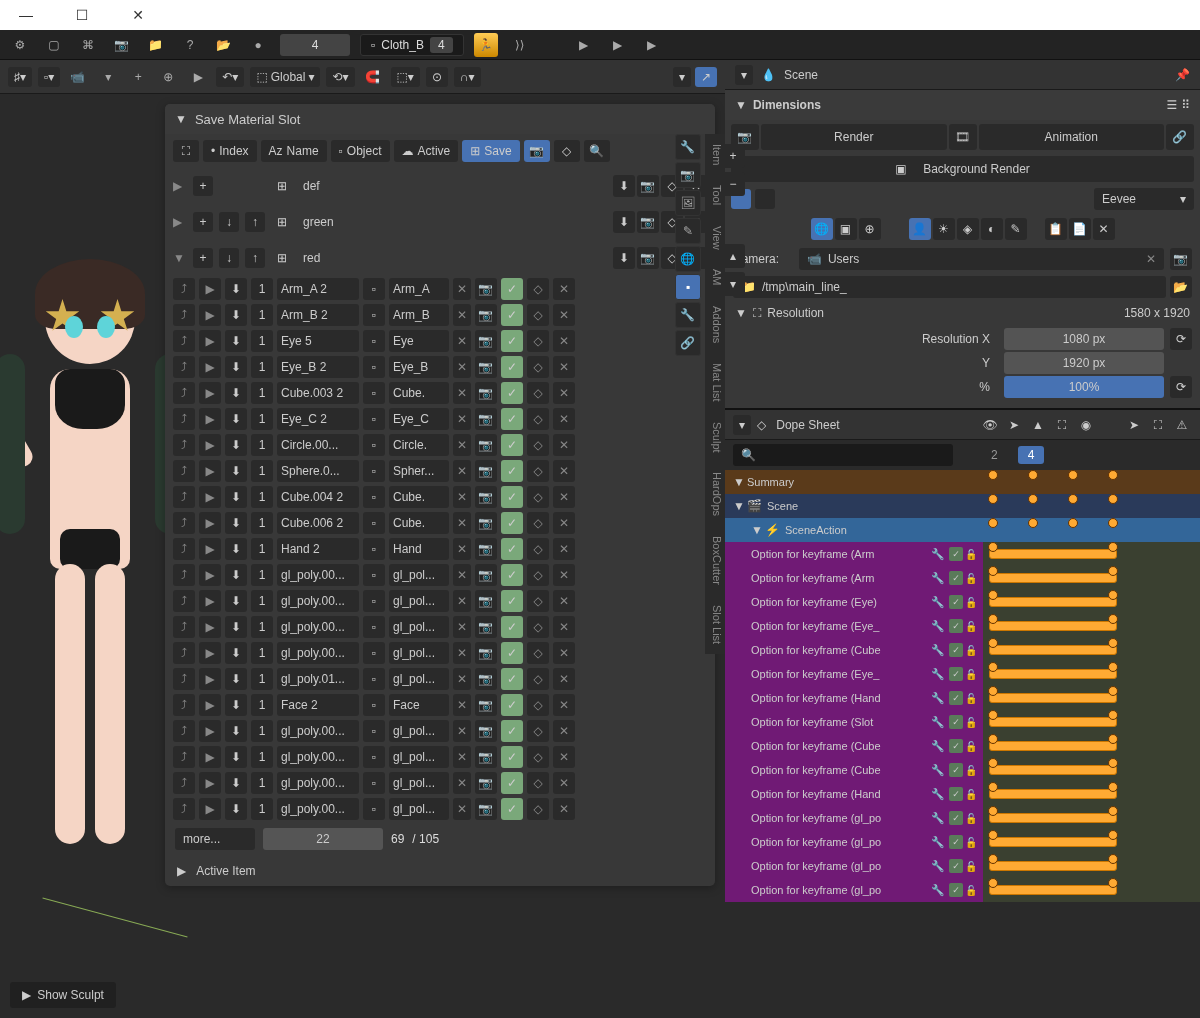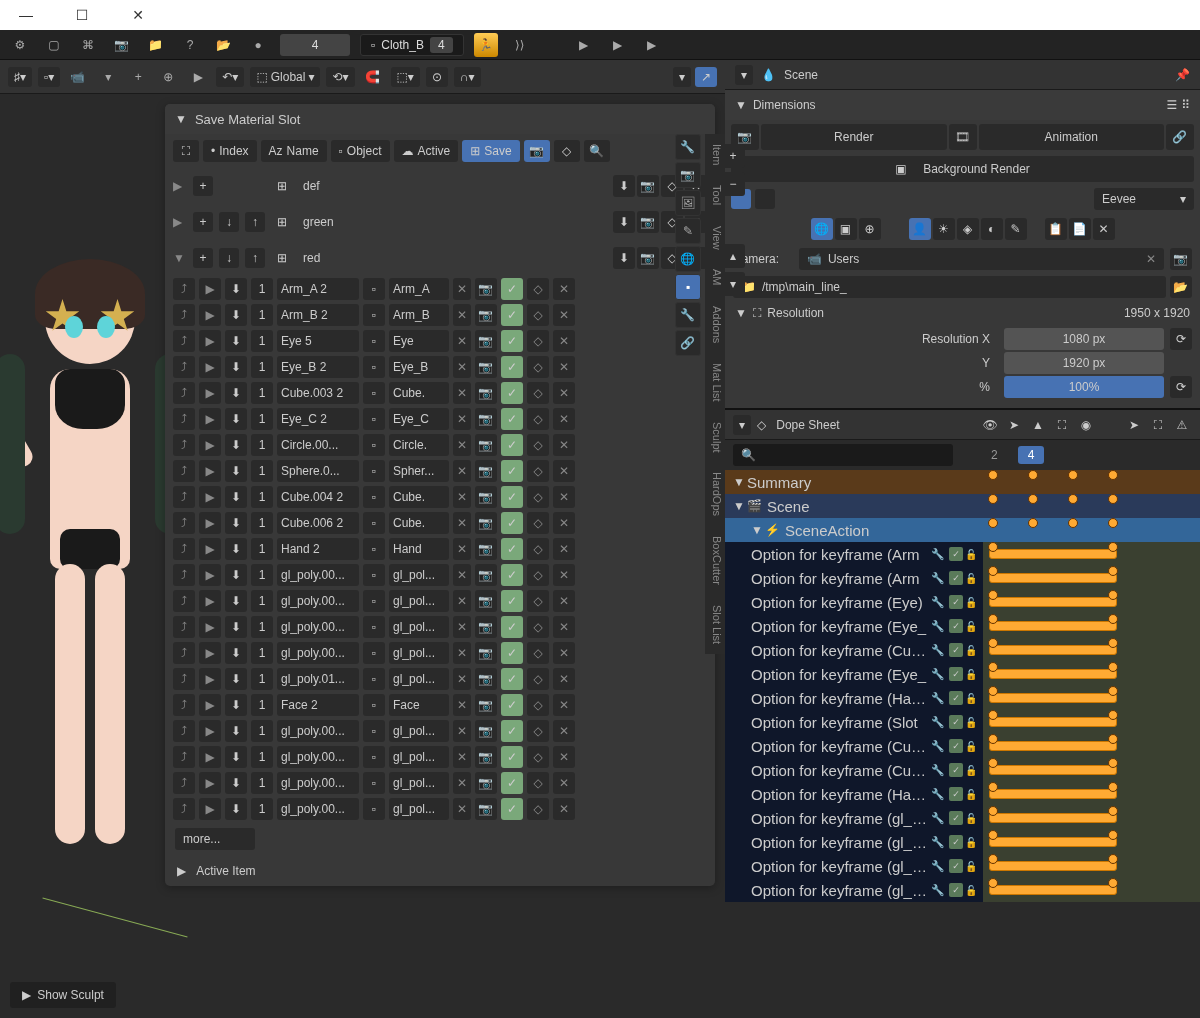--- a/index.html
+++ b/index.html
@@ -87,21 +87,21 @@
 .tab-icons { position:absolute; right:22px; top:40px; width:28px; display:flex; flex-direction:column; gap:2px; }
 .tab-icon-btn { width:26px; height:26px; background:#2a2a2a; border:1px solid #333; border-radius:3px; display:flex; align-items:center; justify-content:center; cursor:pointer; color:#aaa; }
 .tab-icon-btn.active { background:#4772b3; color:#fff; }
 .show-exp { position:absolute; left:10px; bottom:10px; background:rgba(30,30,30,0.8); border-radius:3px; padding:6px 12px; display:flex; align-items:center; gap:6px; }
 .right-col { flex:1; display:flex; flex-direction:column; background:#232323; }
 .right-top { flex:0 0 auto; }
 .rhdr { height:30px; background:#333; display:flex; align-items:center; gap:8px; padding:0 10px; border-bottom:1px solid #1a1a1a; }
 .rhdr .pin { margin-left:auto; }
 .rpanel { background:#383838; }
 .rpanel-h { height:30px; display:flex; align-items:center; gap:6px; padding:0 10px; background:#3a3a3a; }
-.rpanel-h .title { font-weight:400; }
+.rpanel-h .title { font-weight:700; }
 .rpanel-h .icons { margin-left:auto; display:flex; gap:4px; }
 .render-tabs { display:flex; gap:2px; padding:4px 6px; }
 .rt-btn { flex:1; background:#2a2a2a; border-radius:3px; padding:6px; display:flex; align-items:center; justify-content:center; gap:6px; cursor:pointer; }
 .rt-btn.icon { flex:0 0 28px; }
 .bg-render { margin:2px 6px; background:#2a2a2a; border-radius:3px; padding:6px; display:flex; align-items:center; justify-content:center; gap:8px; }
 .bg-render .ico { width:20px; }
 .engine-row { display:flex; gap:4px; padding:4px 6px; align-items:center; }
 .engine-row .sq { width:20px; height:20px; background:#4772b3; border-radius:3px; }
 .engine-row .sq2 { width:20px; height:20px; background:#2a2a2a; border-radius:3px; }
 .engine-row .dd { margin-left:auto; width:100px; background:#2a2a2a; border-radius:3px; padding:4px 8px; display:flex; justify-content:space-between; }
@@ -131,25 +131,25 @@
 .dope-hdr .rib { width:20px; height:20px; display:flex; align-items:center; justify-content:center; cursor:pointer; }
 .dope-sub { height:30px; display:flex; align-items:center; padding:0 8px; gap:8px; }
 .dope-search { flex:0 0 220px; background:#1a1a1a; border-radius:3px; padding:4px 8px; display:flex; align-items:center; gap:6px; }
 .dope-timeline { flex:1; display:flex; align-items:center; gap:20px; padding-left:30px; color:#999; }
 .dope-timeline .cur { background:#4772b3; border-radius:3px; padding:2px 10px; color:#fff; }
 .dope-body { flex:1; overflow:hidden; }
 .dope-row { display:flex; align-items:center; height:24px; }
 .dope-row.summary { background:#5a3a1a; }
 .dope-row.scene { background:#2a3a5a; }
 .dope-row.action { background:#336699; }
-.dope-row.track { background:#0f172a; }
+.dope-row.track { background:#701a75; }
 .dope-left { width:258px; display:flex; align-items:center; gap:4px; padding:0 4px 0 8px; overflow:hidden; white-space:nowrap; }
 .dope-left .tri { width:10px; color:#ccc; }
 .dope-left .ico { width:16px; }
-.dope-left .nm { flex:1; overflow:hidden; text-overflow:ellipsis; font-size:15px; }
+.dope-left .nm { flex:1; overflow:hidden; text-overflow:ellipsis; font-size:11px; }
 .dope-left .ctrls { display:flex; gap:2px; }
 .dope-left .cb { width:14px; height:14px; background:#5a7a5a; border-radius:2px; display:flex; align-items:center; justify-content:center; font-size:9px; }
 .dope-left .wrench { font-size:11px; }
 .dope-left .lock { width:14px; height:14px; display:flex; align-items:center; justify-content:center; font-size:10px; color:#aaa; }
 .dope-right { flex:1; position:relative; height:100%; background:#3a4030; }
 .dope-right.summary, .dope-right.scene, .dope-right.action { background:inherit; }
 .dope-key { width:10px; height:10px; background:#ffaa33; border:1px solid #663300; border-radius:50%; position:absolute; transform:translateX(-50%); }
 .dope-bar { position:absolute; top:50%; transform:translateY(-50%); height:10px; background:#ffaa33; border:1px solid #cc7700; border-radius:3px; }
 .ground-line { position:absolute; left:40px; bottom:100px; width:150px; height:1px; background:#88aa55; transform:rotate(15deg); }
 </style>
@@ -599,20 +599,25 @@
     <div class="cell x">✕</div>
     <div class="cell cam">📷</div>
     <div class="cell check">✓</div>
     <div class="cell diam">◇</div>
     <div class="cell del">✕</div>
             </div>
           </div>
 
         <div class="panel-footer">
           <div class="more">more...</div>
+          <div class="slider">
+            <div class="slider-val">22</div>
+            <span class="txt">69</span>
+            <span class="txt">/ 105</span>
+          </div>
         </div>
         <div class="panel-active">
           <span class="tri">▶</span>
           <span>Active Item</span>
         </div>
       </div>
 
       <div class="vert-tabs" id="vert-tabs">
           <div class="vert-tab">Item</div>
           <div class="vert-tab">Tool</div>
@@ -713,21 +718,21 @@
           <div class="path">
             <span>📁</span>
             <span>/tmp\main_line_</span>
           </div>
           <div class="ico" style="width:22px;height:22px;background:#2a2a2a;border-radius:3px;display:flex;align-items:center;justify-content:center">📂</div>
         </div>
         <div class="res-header">
           <span class="tri">▼</span>
           <span>⛶</span>
           <span>Resolution</span>
-          <span class="val">1950 x 1920</span>
+          <span class="val">1580 x 1920</span>
         </div>
         <div class="res-rows">
           <div class="res-row">
             <span class="lbl">Resolution X</span>
             <div class="val">1080 px</div>
             <div class="ref">⟳</div>
           </div>
           <div class="res-row">
             <span class="lbl">Y</span>
             <div class="val">1920 px</div>

